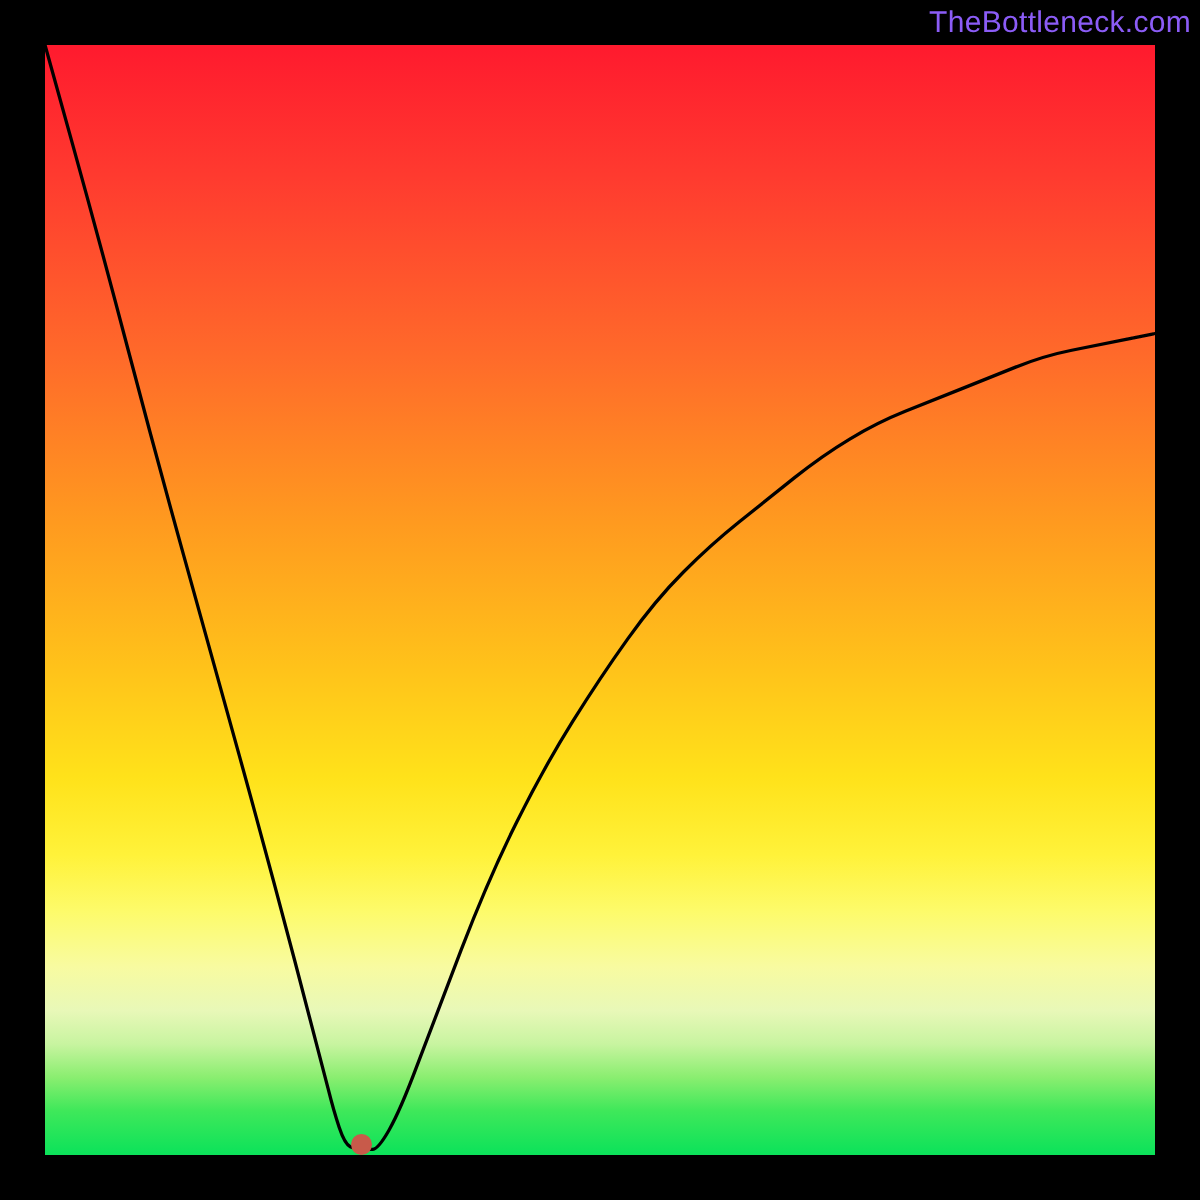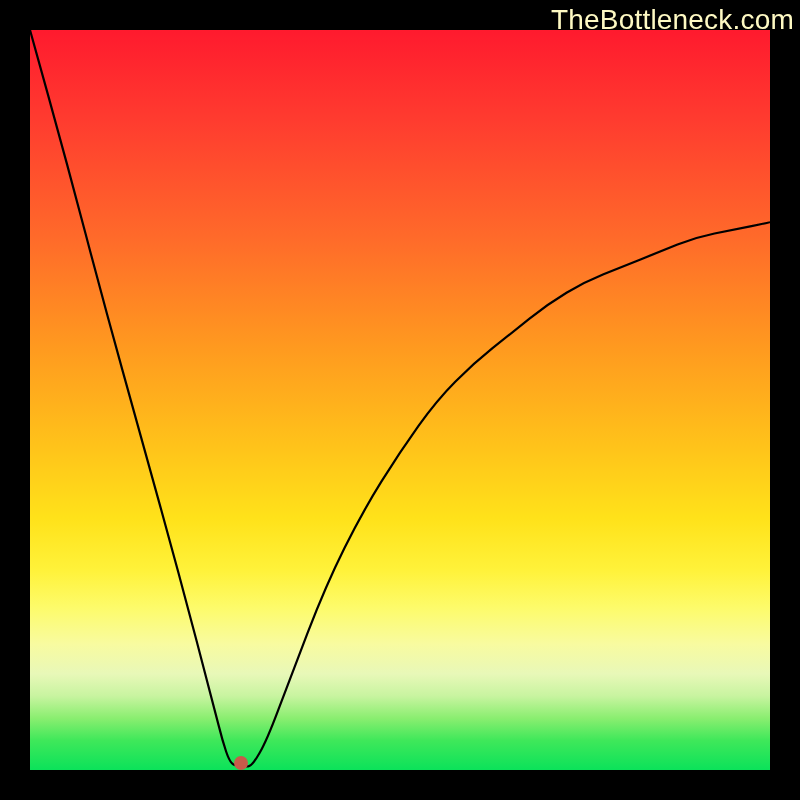--- a/index.html
+++ b/index.html
@@ -41,23 +41,23 @@
       #c8f4a0 90%,
       #8aee70 93%,
       #3fe85a 96%,
       #0be25a 100%
     );
   }
   .watermark {
     position: absolute;
     top: 4px;
     right: 6px;
-    font-size: 28px;
+    font-size: 20px;
     font-weight: 400;
-    color: #fef9c3;
+    color: #8b5cf6;
     letter-spacing: 0.2px;
     user-select: none;
   }
   svg.curve {
     position: absolute;
     top: 0;
     left: 0;
     width: 740px;
     height: 740px;
     overflow: visible;

